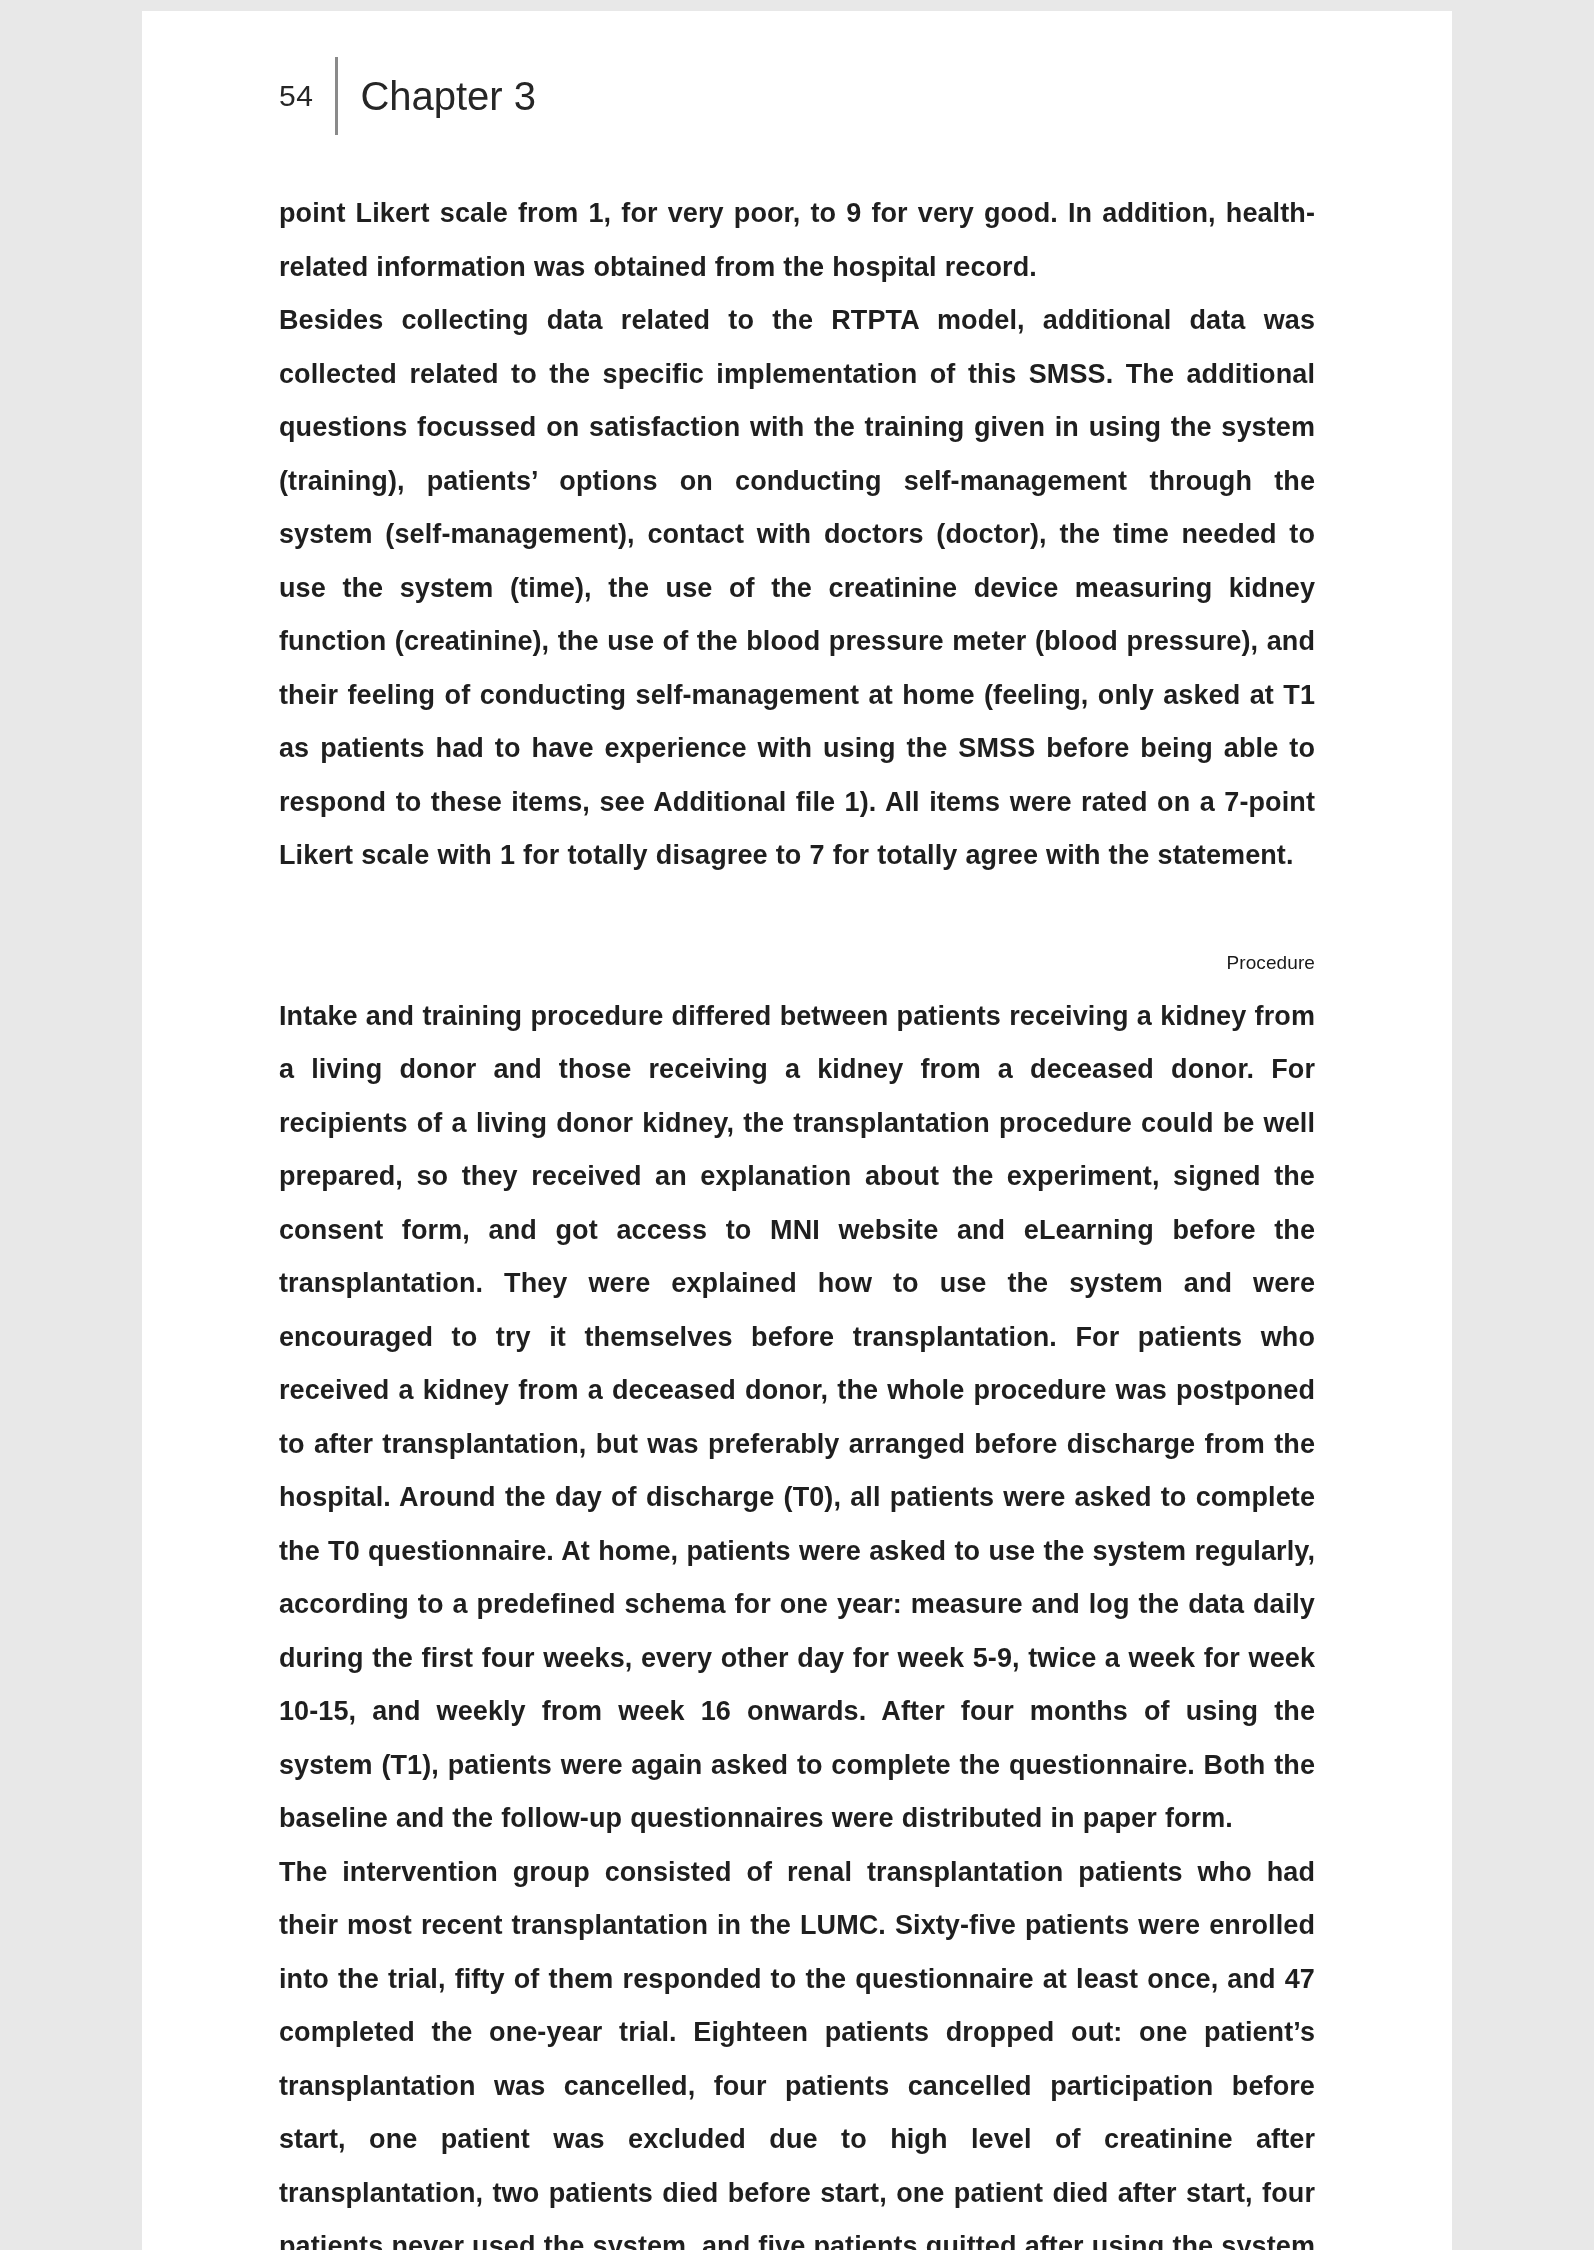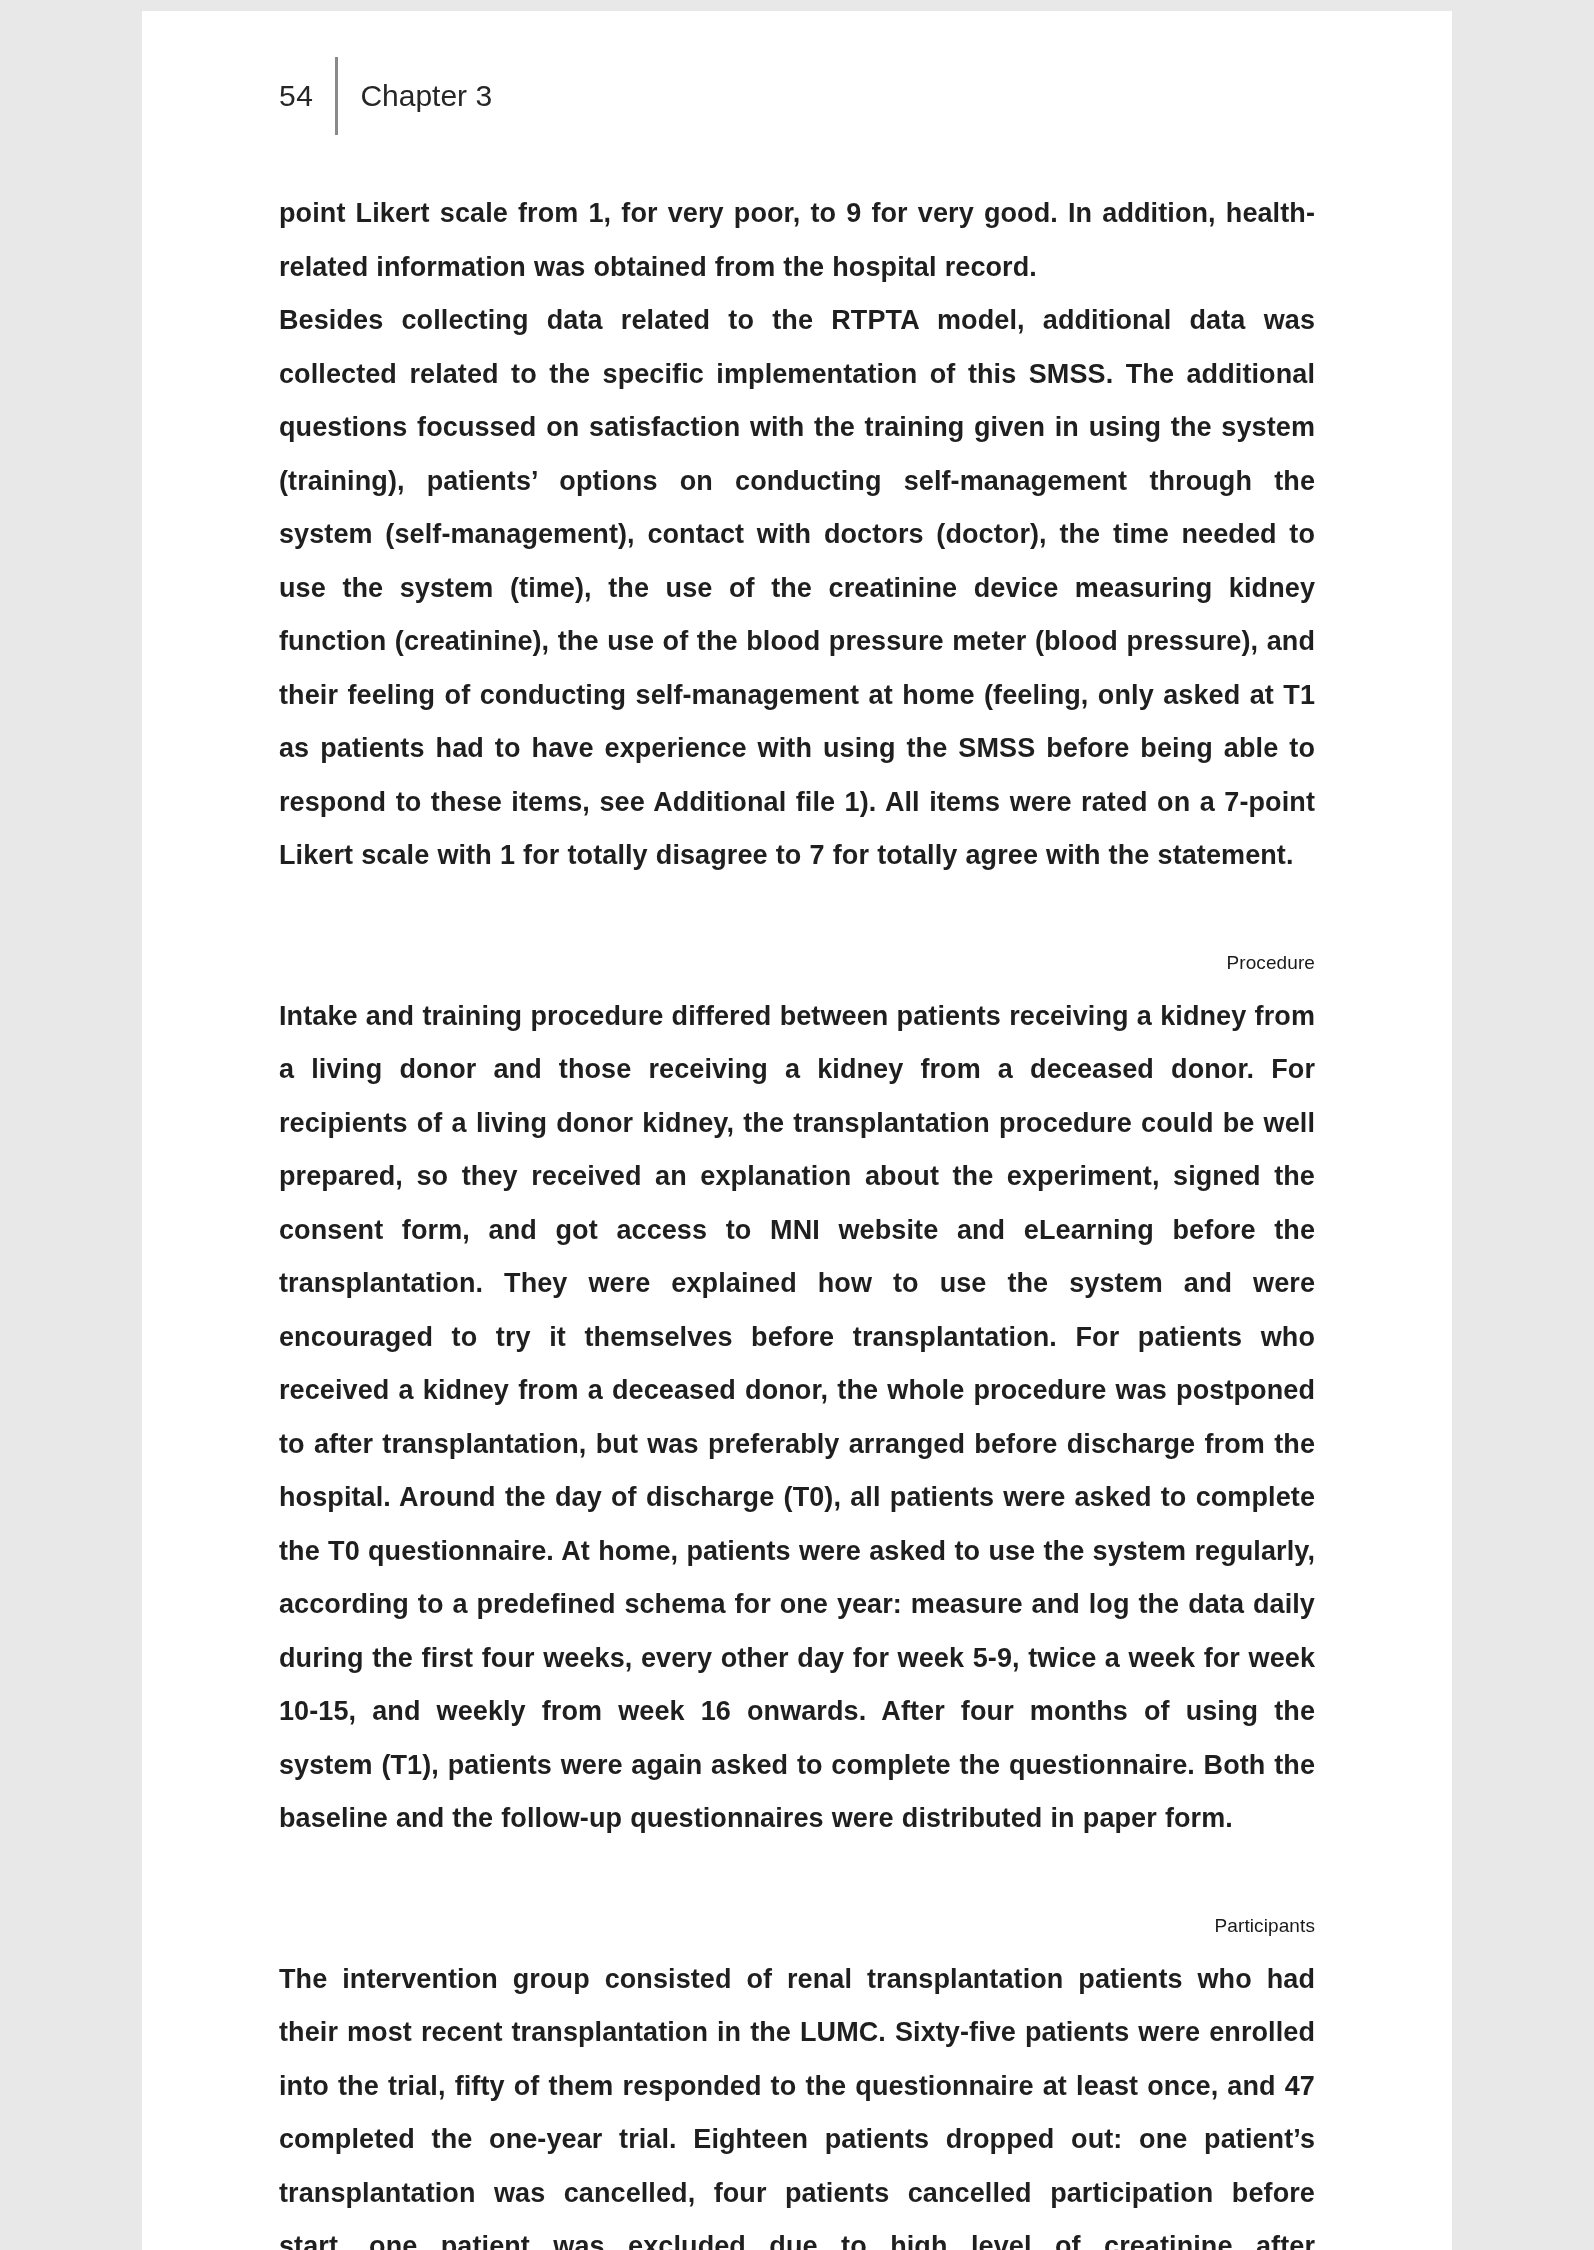--- a/index.html
+++ b/index.html
@@ -29,21 +29,21 @@
     letter-spacing: 0.5px;
   }
   .header-rule {
     width: 3px;
     height: 78px;
     background: #8a8a8a;
     margin: 0 22px 0 22px;
     flex: 0 0 auto;
   }
   .chapter-title {
-    font-size: 30px;
+    font-size: 40px;
     color: #262626;
   }
   .page-body {
     padding: 52px 137px 0 137px;
     font-size: 27px;
     line-height: 53.5px;
     text-align: justify;
     letter-spacing: 0.1px;
     word-spacing: 0.5px;
   }
@@ -78,19 +78,18 @@
   <main class="page-body">
 
     <p>point Likert scale from 1, for very poor, to 9 for very good. In addition, health-related information was obtained from the hospital record.</p>
 
     <p>Besides collecting data related to the RTPTA model, additional data was collected related to the specific implementation of this SMSS. The additional questions focussed on satisfaction with the training given in using the system (training), patients’ options on conducting self-management through the system (self-management), contact with doctors (doctor), the time needed to use the system (time), the use of the creatinine device measuring kidney function (creatinine), the use of the blood pressure meter (blood pressure), and their feeling of conducting self-management at home (feeling, only asked at T1 as patients had to have experience with using the SMSS before being able to respond to these items, see Additional file 1). All items were rated on a 7-point Likert scale with 1 for totally disagree to 7 for totally agree with the statement.</p>
 
     <h2 class="section-heading">Procedure</h2>
 
     <p>Intake and training procedure differed between patients receiving a kidney from a living donor and those receiving a kidney from a deceased donor. For recipients of a living donor kidney, the transplantation procedure could be well prepared, so they received an explanation about the experiment, signed the consent form, and got access to MNI website and eLearning before the transplantation. They were explained how to use the system and were encouraged to try it themselves before transplantation. For patients who received a kidney from a deceased donor, the whole procedure was postponed to after transplantation, but was preferably arranged before discharge from the hospital. Around the day of discharge (T0), all patients were asked to complete the T0 questionnaire. At home, patients were asked to use the system regularly, according to a predefined schema for one year: measure and log the data daily during the first four weeks, every other day for week 5-9, twice a week for week 10-15, and weekly from week 16 onwards. After four months of using the system (T1), patients were again asked to complete the questionnaire. Both the baseline and the follow-up questionnaires were distributed in paper form.</p>
 
-    <h2 class="section-heading">Participants</h2>
 
     <p class="continued">The intervention group consisted of renal transplantation patients who had their most recent transplantation in the LUMC. Sixty-five patients were enrolled into the trial, fifty of them responded to the questionnaire at least once, and 47 completed the one-year trial. Eighteen patients dropped out: one patient’s transplantation was cancelled, four patients cancelled participation before start, one patient was excluded due to high level of creatinine after transplantation, two patients died before start, one patient died after start, four patients never used the system, and five patients quitted after using the system for a</p>
 
   </main>
 
 </div>
 
 </body></html>

